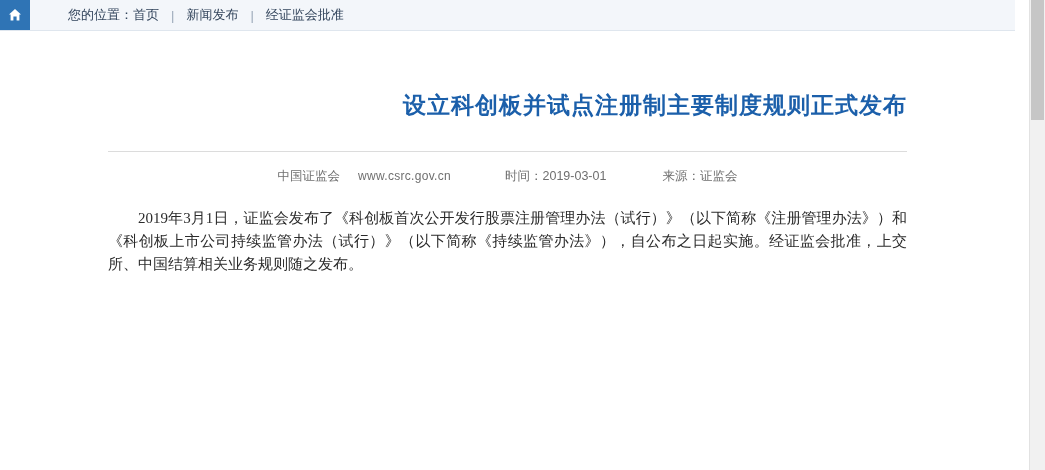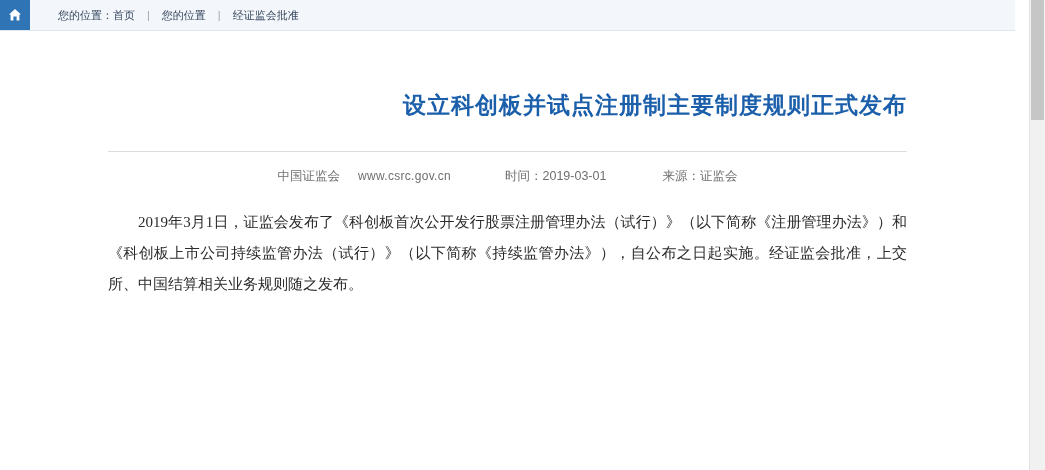--- a/index.html
+++ b/index.html
@@ -36,23 +36,23 @@
     background: #2f74b5;
     display: flex;
     align-items: center;
     justify-content: center;
     flex: 0 0 auto;
   }
   .home-box svg { display: block; }
   .crumbs {
     display: flex;
     align-items: center;
-    font-size: 11px;
+    font-size: 13px;
     color: #33455c;
-    padding-left: 28px;
+    padding-left: 38px;
     white-space: nowrap;
   }
   .crumbs .lbl { color: #33455c; }
   .crumbs a {
     color: #33455c;
     text-decoration: none;
     margin: 0 0 0 0;
   }
   .crumb-sep {
     display: inline-block;
@@ -115,21 +115,21 @@
     color: #6f6f6f;
     font-family: Liberation Sans, sans-serif;
     font-size: 12px;
     letter-spacing: 0.3px;
   }
   .meta .time { margin-left: 46px; }
   .meta .from { margin-left: 48px; }
   .body-text {
     margin-top: 22px;
     font-size: 15px;
-    line-height: 31px;
+    line-height: 23px;
     color: #2b2b2b;
     text-align: justify;
     font-family: "Liberation Serif", "DejaVu Serif", serif;
   }
   .body-text p {
     margin: 0 0 14px 0;
     text-indent: 2em;
   }
   .body-text p:last-child { margin-bottom: 0; }
 </style>
@@ -143,21 +143,21 @@
       <span>
         <svg width="16" height="16" viewBox="0 0 16 16" aria-hidden="true">
           <path d="M8 2 L14 7.5 L12.4 7.5 L12.4 13.4 L9.6 13.4 L9.6 9.6 L6.4 9.6 L6.4 13.4 L3.6 13.4 L3.6 7.5 L2 7.5 Z" fill="#ffffff"></path>
         </svg>
       </span>
     </div>
     <div class="crumbs">
       <span class="lbl">您的位置：</span>
       <a href="#">首页</a>
       <span class="crumb-sep"></span>
-      <a href="#">您的位置</a>
+      <a href="#">新闻发布</a>
       <span class="crumb-sep"></span>
       <a href="#">经证监会批准</a>
     </div>
   </div>
 
   <div class="article">
     <h1 class="title">设立科创板并试点注册制主要制度规则正式发布</h1>
     <hr class="meta-rule">
     <div class="meta">
       <span class="source-name">中国证监会</span>

